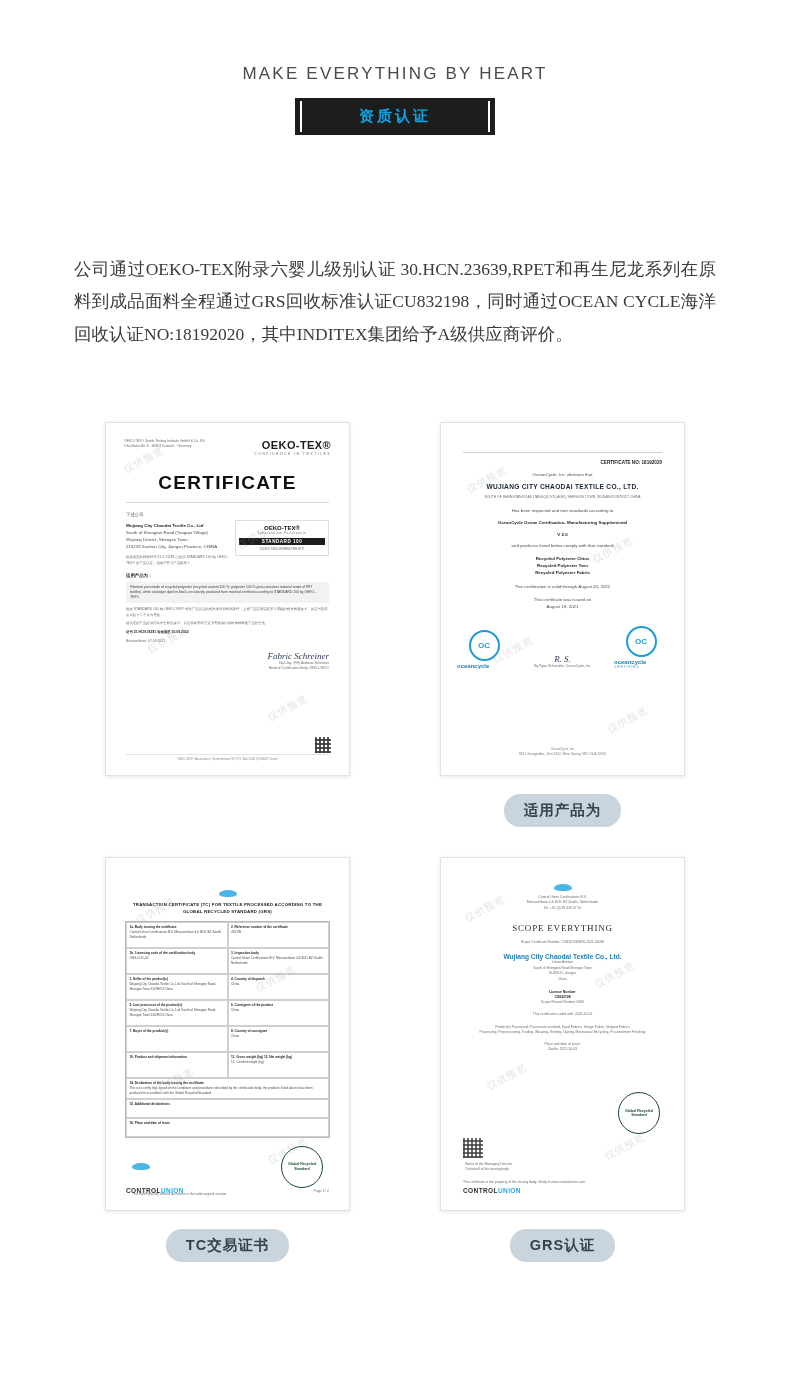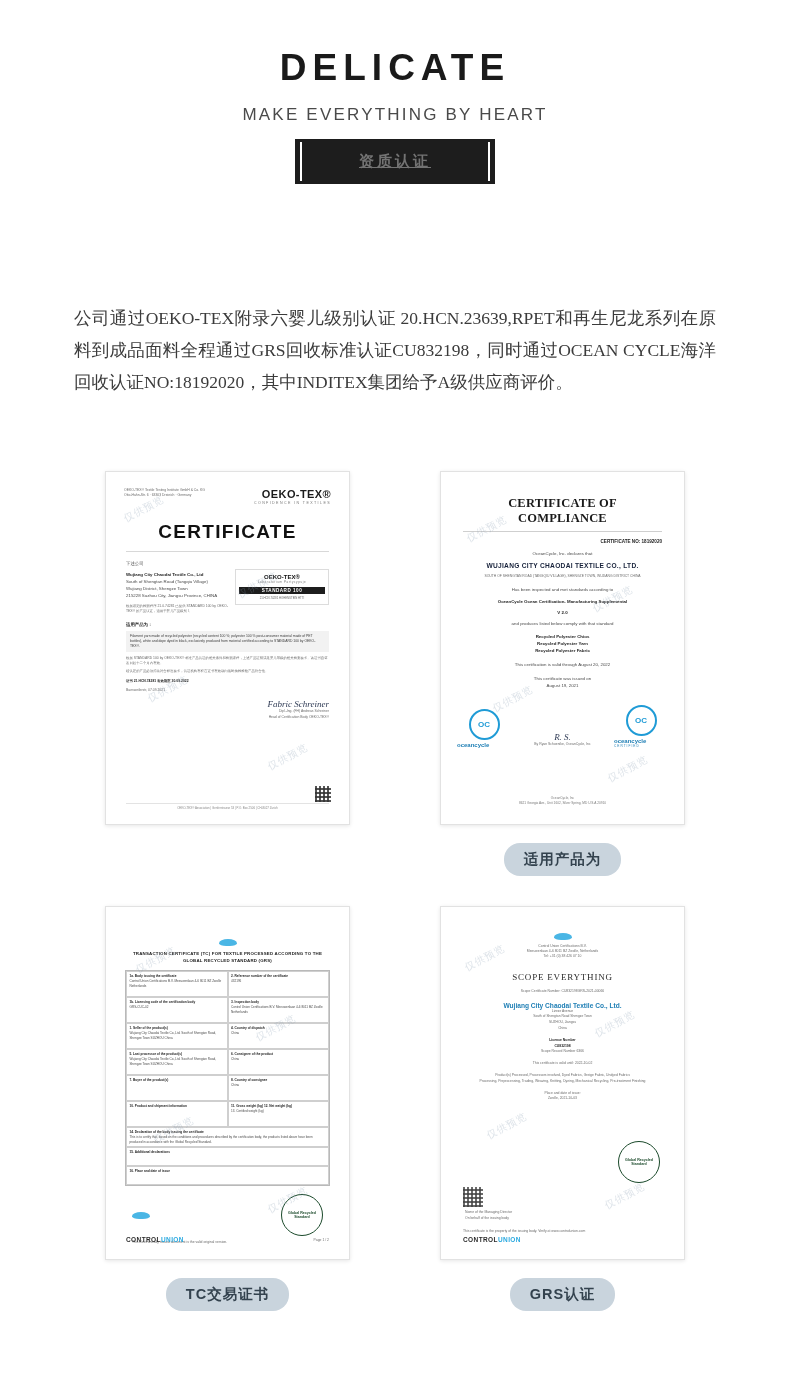--- a/index.html
+++ b/index.html
@@ -37,30 +37,29 @@
     text-align: center;
   }
   .badge-wrap {
     margin-top: 14px;
     display: flex;
     justify-content: center;
   }
   .badge {
     position: relative;
     width: 200px;
-    height: 45px;
+    height: 37px;
     background: #1d1d1d;
-    color: #737373;
+    color: #0ea5e9;
     font-size: 15px;
     font-weight: bold;
     letter-spacing: 3px;
     display: flex;
     align-items: center;
     justify-content: center;
-    text-decoration: underline;
   }
   .badge::before, .badge::after {
     content: "";
     position: absolute;
     top: 3px;
     bottom: 3px;
     width: 2px;
     background: #ffffff;
   }
   .badge::before { left: 5px; }
@@ -301,28 +300,27 @@
       repeating-linear-gradient(90deg, #3a3a3a 0 2px, #fff 2px 4px),
       repeating-linear-gradient(0deg, #3a3a3a 0 2px, #fff 2px 4px);
     background-blend-mode: multiply;
     opacity: .75;
   }
 </style>
 </head>
 <body>
 
 <div class="header">
-  <div class="brand-title">DELICATE</div>
   <div class="brand-sub">MAKE EVERYTHING BY HEART</div>
   <div class="badge-wrap">
     <div class="badge">资质认证</div>
   </div>
 </div>
 
-<div class="intro">公司通过OEKO-TEX附录六婴儿级别认证 20.HCN.23639,RPET和再生尼龙系列在原料到成品面料全程通过GRS回收标准认证CU832198，同时通过OCEAN CYCLE海洋回收认证NO:18192020，其中INDITEX集团给予A级供应商评价。</div>
+<div class="intro">公司通过OEKO-TEX附录六婴儿级别认证 30.HCN.23639,RPET和再生尼龙系列在原料到成品面料全程通过GRS回收标准认证CU832198，同时通过OCEAN CYCLE海洋回收认证NO:18192020，其中INDITEX集团给予A级供应商评价。</div>
 
 <div class="cert-grid">
 
   <div class="cert-cell">
     <div class="cert-frame">
       <div class="cert-inner">
         <div class="oeko-top">
           <div class="c-tiny" style="max-width:110px;">
             <div>OEKO-TEX® Textile Testing Institute GmbH &amp; Co. KG</div>
             <div>Otto-Hahn-Str. 6 · 63303 Dreieich · Germany</div>
@@ -377,21 +375,20 @@
         <div class="wm" style="left:30px; top:200px;">仅供预览</div>
         <div class="wm" style="left:150px; top:268px;">仅供预览</div>
       </div>
     </div>
   </div>
 
   <div class="cert-cell">
     <div class="cert-frame">
       <div class="cert-inner">
         <div class="oc-wrap">
-          <div class="oc-title">CERTIFICATE OF COMPLIANCE</div>
           <div class="oc-rule"></div>
           <div class="oc-certno">CERTIFICATE NO: 18192020</div>
           <div class="c-small center" style="margin-top:6px;">OceanCycle, Inc. declares that</div>
           <div class="oc-big">WUJIANG CITY CHAODAI TEXTILE CO., LTD.</div>
           <div class="c-tiny center">SOUTH OF SHENGTAN ROAD (TANGQIU VILLAGE), SHENGZE TOWN, WUJIANG DISTRICT CHINA</div>
           <div class="c-small center" style="margin-top:7px;">Has been inspected and met standards according to</div>
           <div class="c-small center c-bold" style="margin-top:5px;">OceanCycle Ocean Certification- Manufacturing Supplemental</div>
           <div class="c-small center c-bold" style="margin-top:4px;">V 2.0</div>
           <div class="c-small center" style="margin-top:4px;">and produces listed below comply with that standard</div>
           <div class="c-small center c-bold" style="margin-top:6px;">Recycled Polyester Chios</div>

